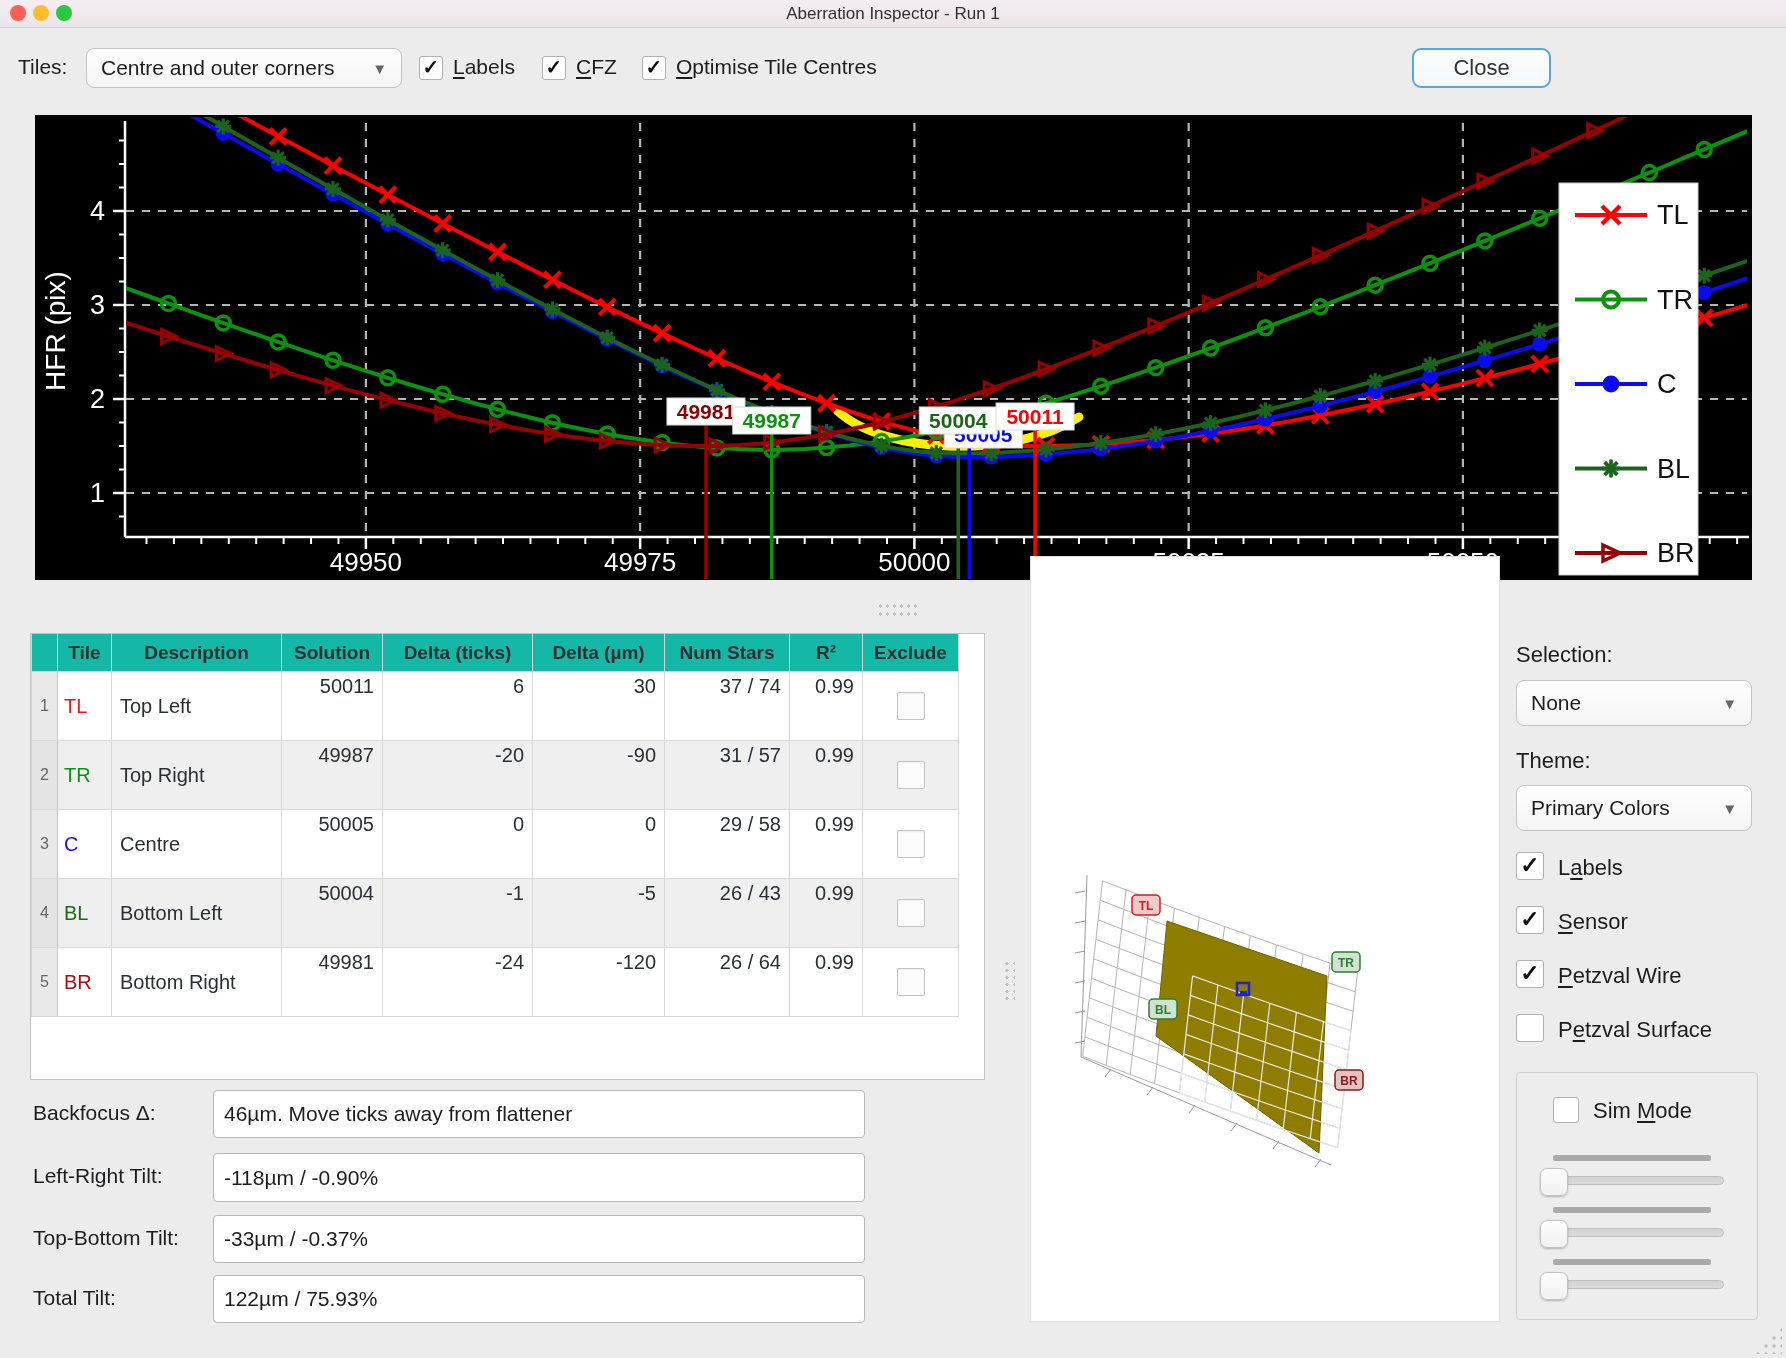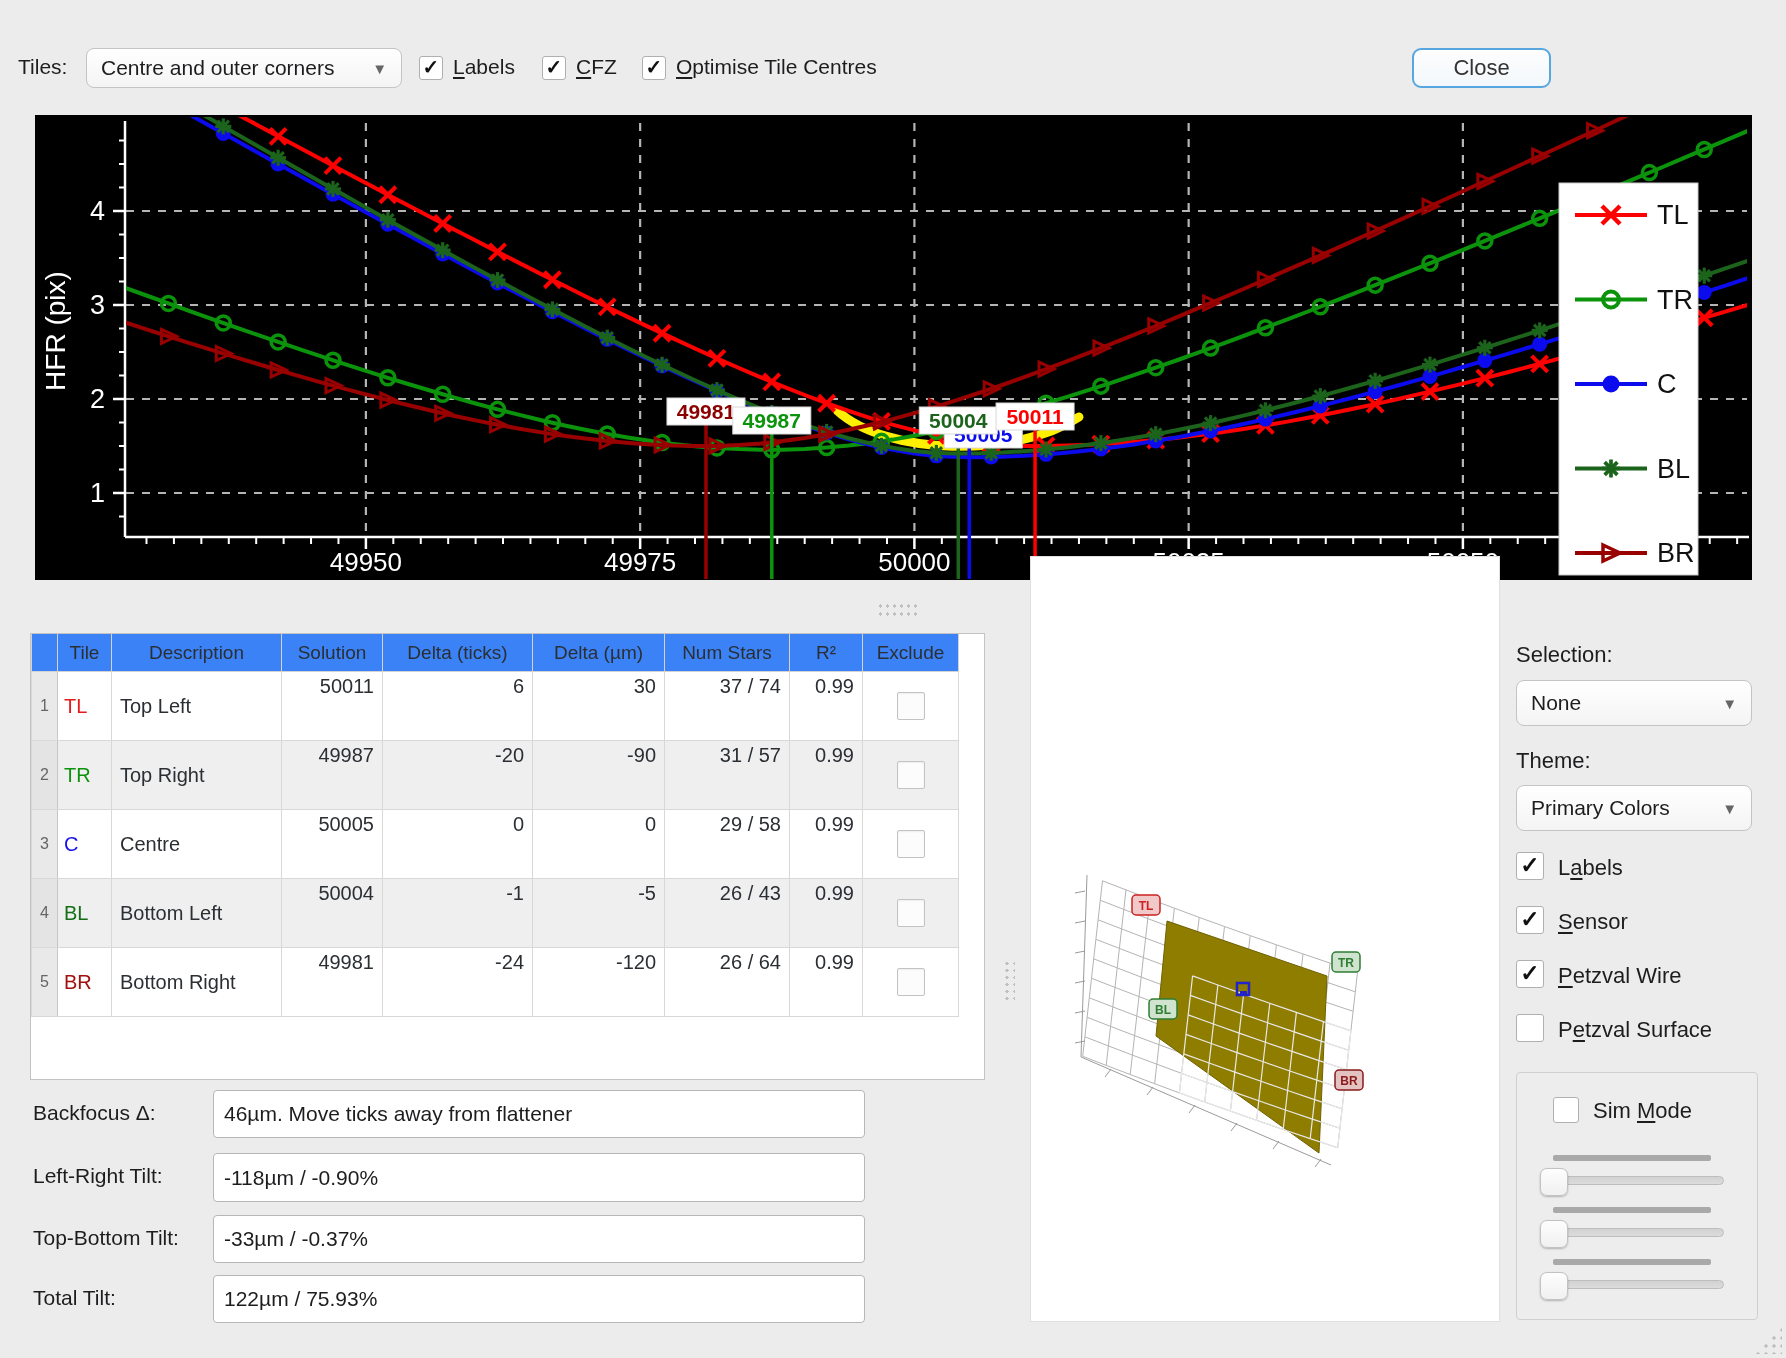--- a/index.html
+++ b/index.html
@@ -25,21 +25,21 @@
   #close-btn{left:1412px;top:48px;width:139px;height:40px;background:linear-gradient(#fdfdfd,#f3f8fc);
              border:2px solid #57a6e0;border-radius:9px;font-size:22px;color:#333;text-align:center;
              line-height:36px;box-sizing:border-box;}
   
   .dots-h{background-image:radial-gradient(circle,#c0c0c0 1.6px,transparent 1.8px);background-size:7px 8px;}
   .dots-v{background-image:radial-gradient(circle,#c0c0c0 1.6px,transparent 1.8px);background-size:8px 7px;}
   
   #table-wrap{left:30px;top:633px;width:955px;height:447px;background:#fff;border:1px solid #c3c3c3;
               box-sizing:border-box;overflow:hidden;}
   table{border-collapse:collapse;table-layout:fixed;font-size:20px;color:#2b2f33;}
-  th{font-size:19px;font-weight:400;border:1px solid #d2d2d2;border-top:none;height:35px;background:#3b82f6;}
+  th{font-size:19px;font-weight:700;border:1px solid #d2d2d2;border-top:none;height:35px;background:#14b8a6;}
   td{border:1px solid #d8d8d8;height:69px;box-sizing:border-box;}
   td.num{background:#e9e9e9;color:#666;font-size:16px;text-align:center;border-right:1px solid #c6c6c6;}
   td.tile{padding-left:6px;font-size:20px;}
   td.desc{padding-left:8px;}
   td.val{text-align:right;vertical-align:top;padding:3px 8px 0 0;}
   tr.alt td{background:#efeff0;}
   tr.alt td.num{background:#e4e4e4;}
   .xbox{width:26px;height:26px;border:1.5px solid #c3c3c3;border-radius:2px;background:#fcfcfc;margin:0 auto;
         box-shadow:inset 0 1px 2px rgba(0,0,0,.06);}
   
@@ -55,20 +55,26 @@
          border-radius:7px;box-shadow:0 1px 2px rgba(0,0,0,.25);}
   #viz3d-wrap{left:1030px;top:556px;width:470px;height:766px;background:#fff;border:1px solid #e0e0e0;box-sizing:border-box;}
   #grip{background-image:radial-gradient(circle,#bdbdbd 1.5px,transparent 1.7px);background-size:8px 8px;
         clip-path:polygon(100% 0,100% 100%,0 100%);}
 </style>
 </head>
 <body>
 
 <div id="win">
 
+  <div id="titlebar" class="abs">
+    <div class="light abs" style="left:10px;background:#ff5f57;"></div>
+    <div class="light abs" style="left:33px;background:#febc2e;"></div>
+    <div class="light abs" style="left:56px;background:#28c840;"></div>
+    <div id="title" class="abs">Aberration Inspector - Run 1</div>
+  </div>
 
   <div class="abs tb-label" style="left:18px;top:55px;text-align:center;">Tiles:</div>
   <div class="abs dropdown" style="left:86px;top:48px;width:316px;height:40px;">
     <span>Centre and outer corners</span>
     <span class="dd-arrow">▼</span>
   </div>
   <div class="abs cbox" style="left:419px;top:56px;">✓</div>
   <div class="abs cb-label" style="left:453px;top:55px;"><u>L</u>abels</div>
   <div class="abs cbox" style="left:542px;top:56px;">✓</div>
   <div class="abs cb-label" style="left:576px;top:55px;"><u>C</u>FZ</div>

